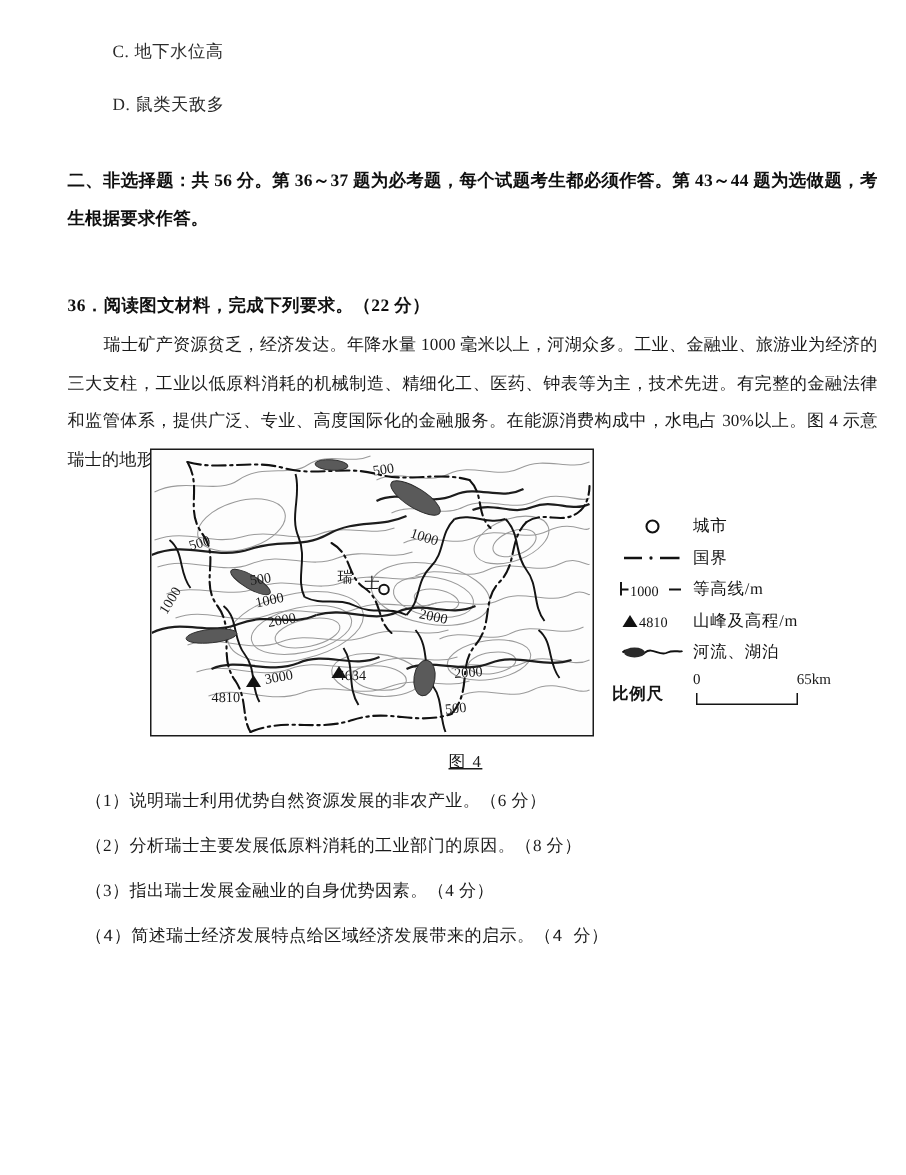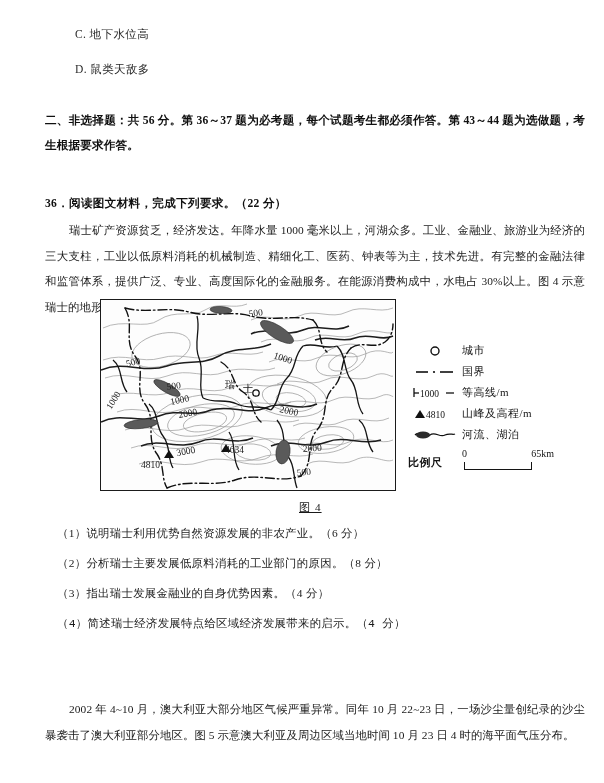--- a/index.html
+++ b/index.html
@@ -358,15 +358,14 @@
   </div>
 
   <div class="fig-cap" style="left:287px; top:500px;text-decoration:underline;">图 4</div>
 
   <div class="subq" style="top:526px;">（1）说明瑞士利用优势自然资源发展的非农产业。（6 分）</div>
   <div class="subq" style="top:556px;text-align:right;">（2）分析瑞士主要发展低原料消耗的工业部门的原因。（8 分）</div>
   <div class="subq" style="top:586px;">（3）指出瑞士发展金融业的自身优势因素。（4 分）</div>
   <div class="subq" style="top:616px;font-family:Liberation Mono, monospace;">（4）简述瑞士经济发展特点给区域经济发展带来的启示。（4 分）</div>
 
 
-  <div class="body-par" style="top:697px;">2002 年 4~10 月，澳大利亚大部分地区气候严重异常。同年 10 月 22~23 日，一场沙尘量创纪录的沙尘暴袭击了澳大利亚部分地区。图 5 示意澳大利亚及周边区域当地时间 10 月 23 日 4 时的海平面气压分布。</div>
 
 </div>
 
 </body></html>

